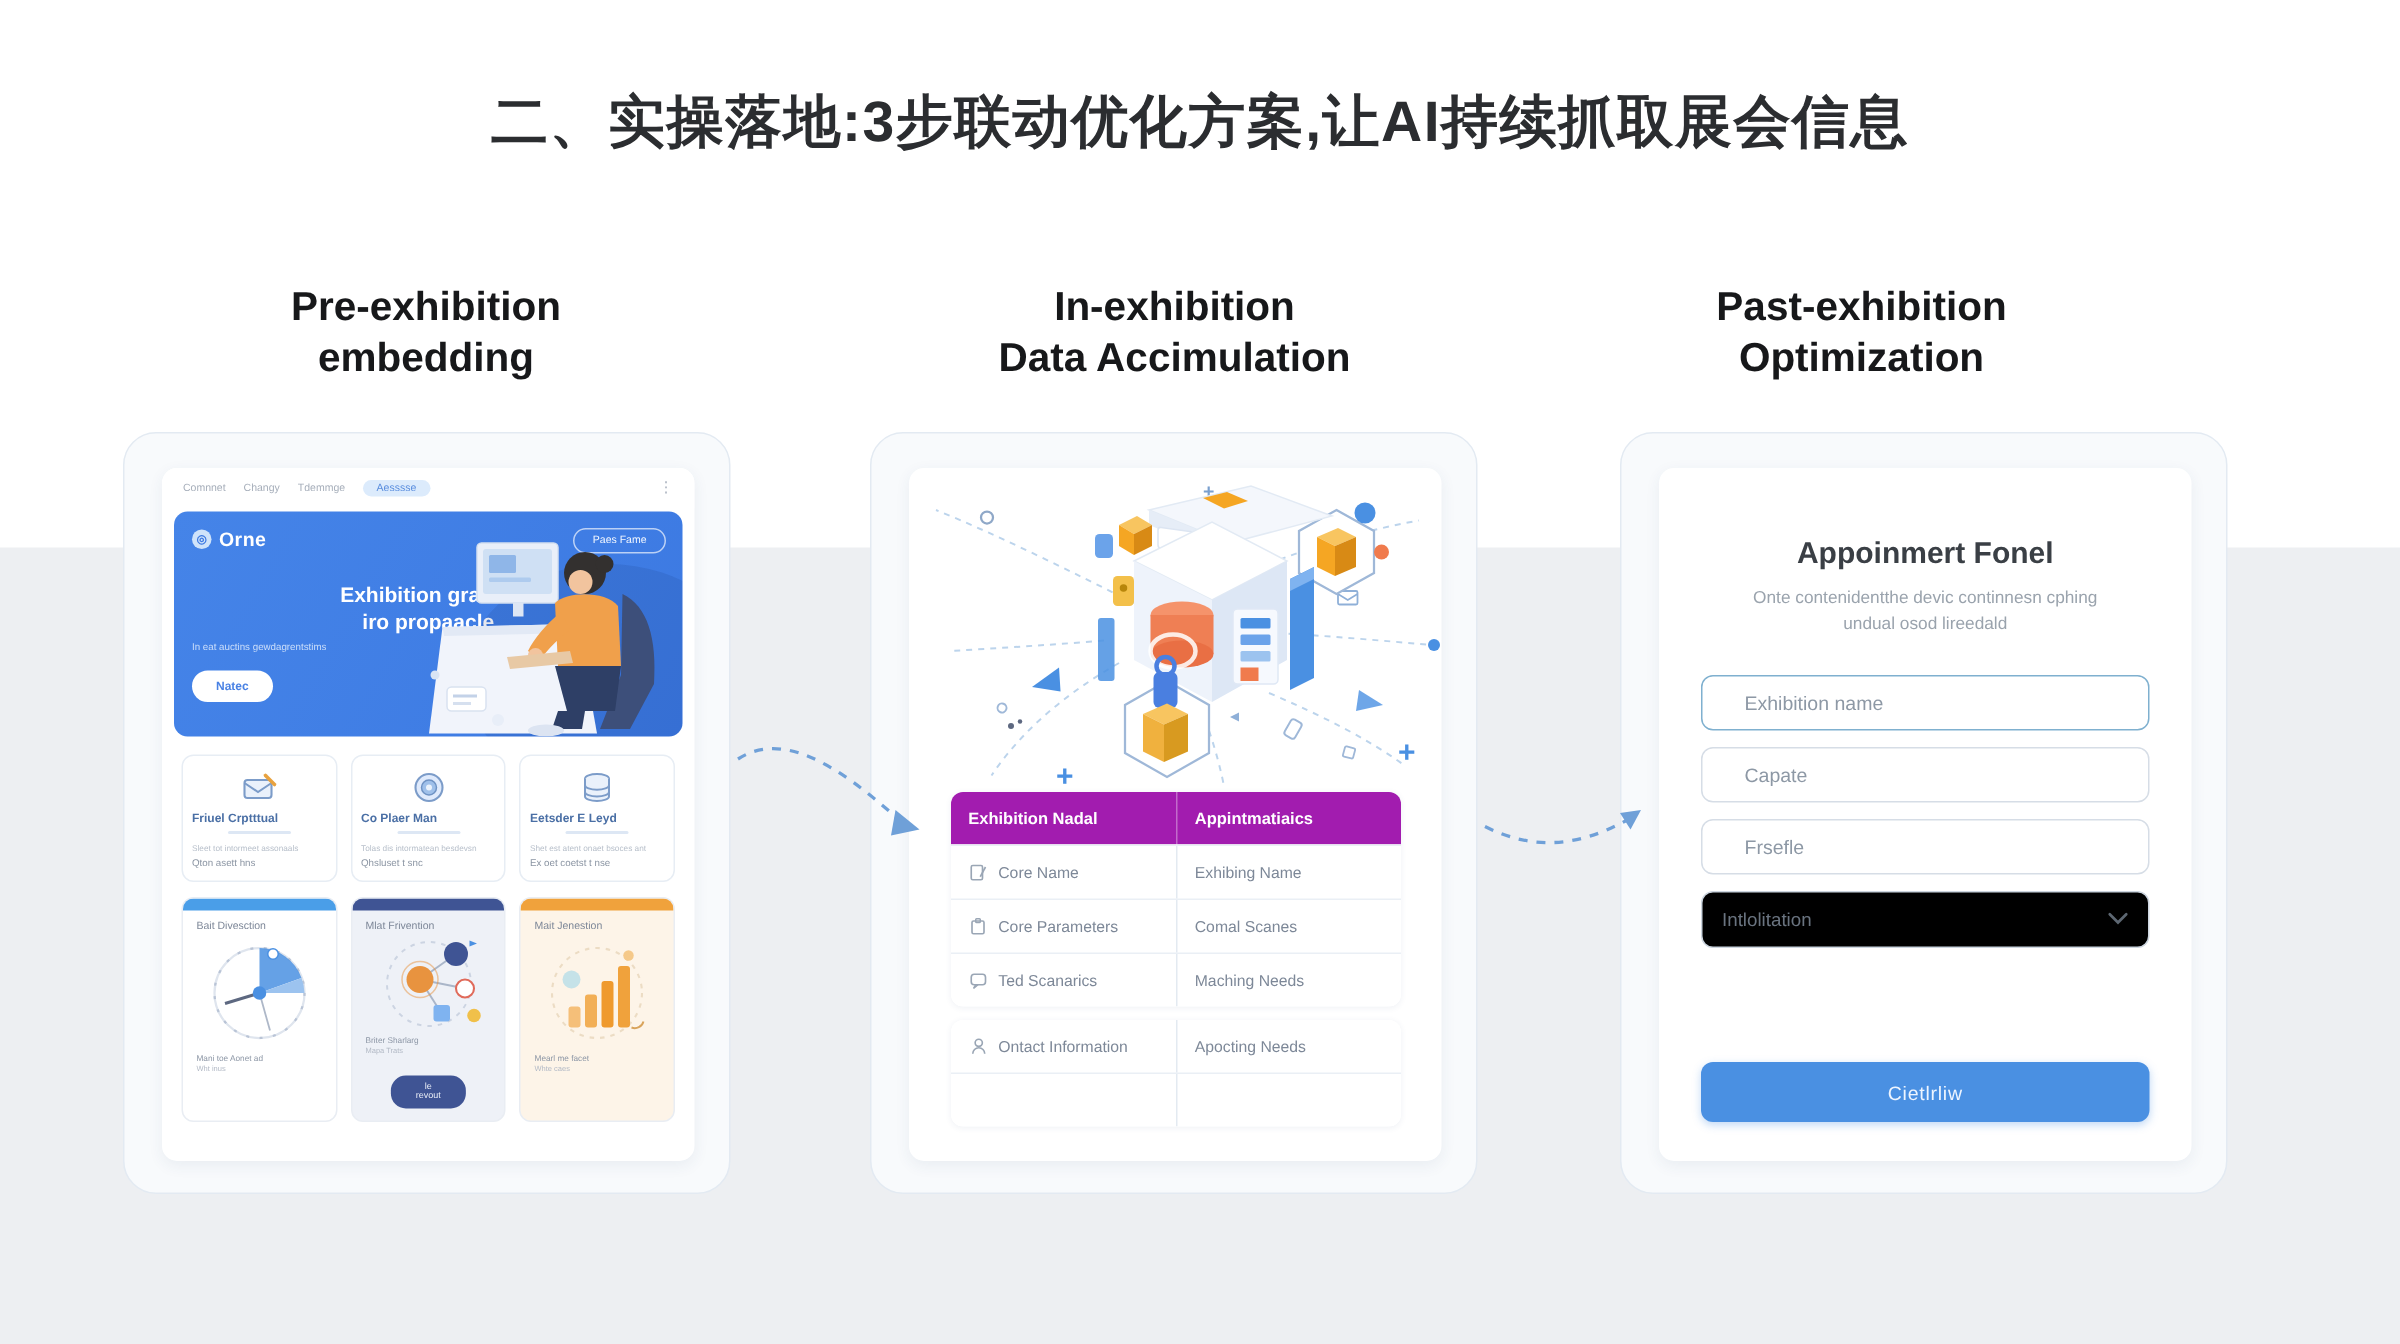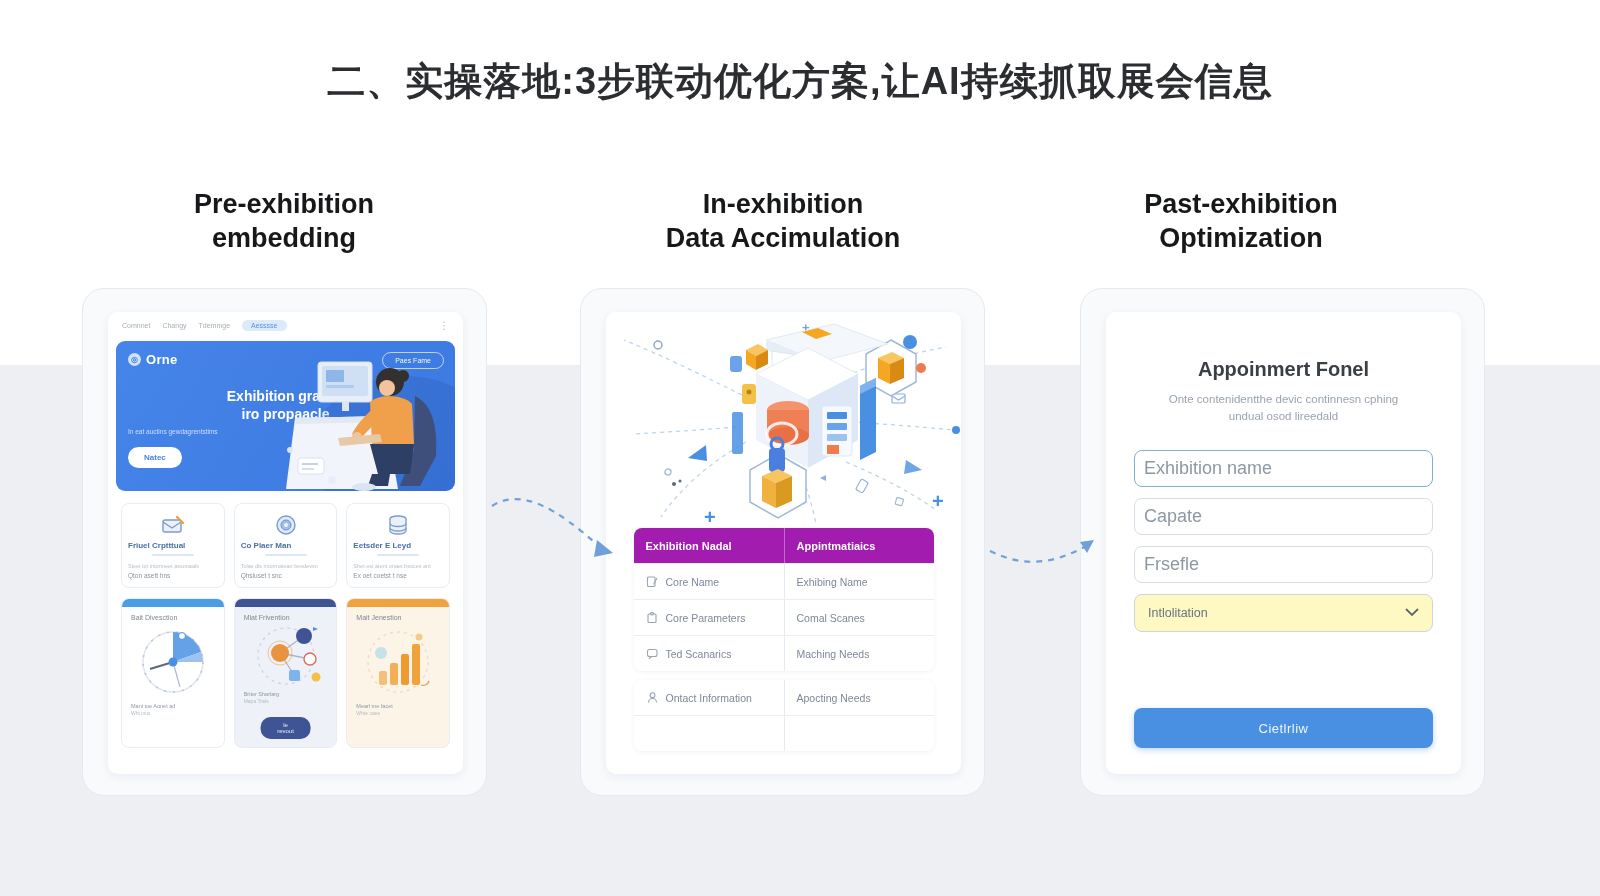--- a/index.html
+++ b/index.html
@@ -84,26 +84,26 @@
   .tcell { width:50%; padding:10px 12px; font-size:10.5px; color:#7d8898; display:flex; align-items:center; gap:7px; min-height:35px; }
   .tcell.rightc { border-left:1px solid #e3eaf1; }
   .thead .tcell.rightc { border-left:1px solid rgba(255,255,255,.35); }
   .row-icon { flex:0 0 auto; }
 
   
   .form-card { padding:46px 28px 0 28px; text-align:center; }
   .form-title { font-size:20px; font-weight:600; color:#3a3f45; }
   .form-sub { margin-top:10px; font-size:11.5px; color:#9aa3ad; line-height:1.5; }
   .form-fields { margin-top:24px; display:flex; flex-direction:column; gap:11px; }
-  .ffield { height:37px; border-radius:8px; border:1px solid #d6dde6; padding:0 9px; font-size:18px; color:#5d6772;
+  .ffield { height:37px; border-radius:8px; border:1px solid #d6dde6; padding:0 28px; font-size:13px; color:#5d6772;
     width:100%; background:#fff; font-family:"Liberation Sans", sans-serif; outline:none; }
   .ffield::placeholder { color:#8d98a5; opacity:1; }
   .ffield.f1 { border:1.5px solid #7fb0cf; }
   .fselect { height:38px; border-radius:8px; border:1px solid #ccd5df; padding:0 13px; display:flex; align-items:center;
-    justify-content:space-between; background:#fef9c3; cursor:pointer; }
+    justify-content:space-between; background:#000000; cursor:pointer; }
   .fselect span { font-size:12.5px; color:#6a7480; }
   .submit-btn { position:absolute; left:28px; right:28px; bottom:26px; height:40px; background:#4a90e2; border:none;
     border-radius:8px; color:#eef5ff; font-size:13px; letter-spacing:.5px; box-shadow:0 2px 6px rgba(74,144,226,.35); }
 
   .connectors { position:absolute; inset:0; pointer-events:none; }
 </style>
 </head>
 <body>
 
 <div class="stage">

